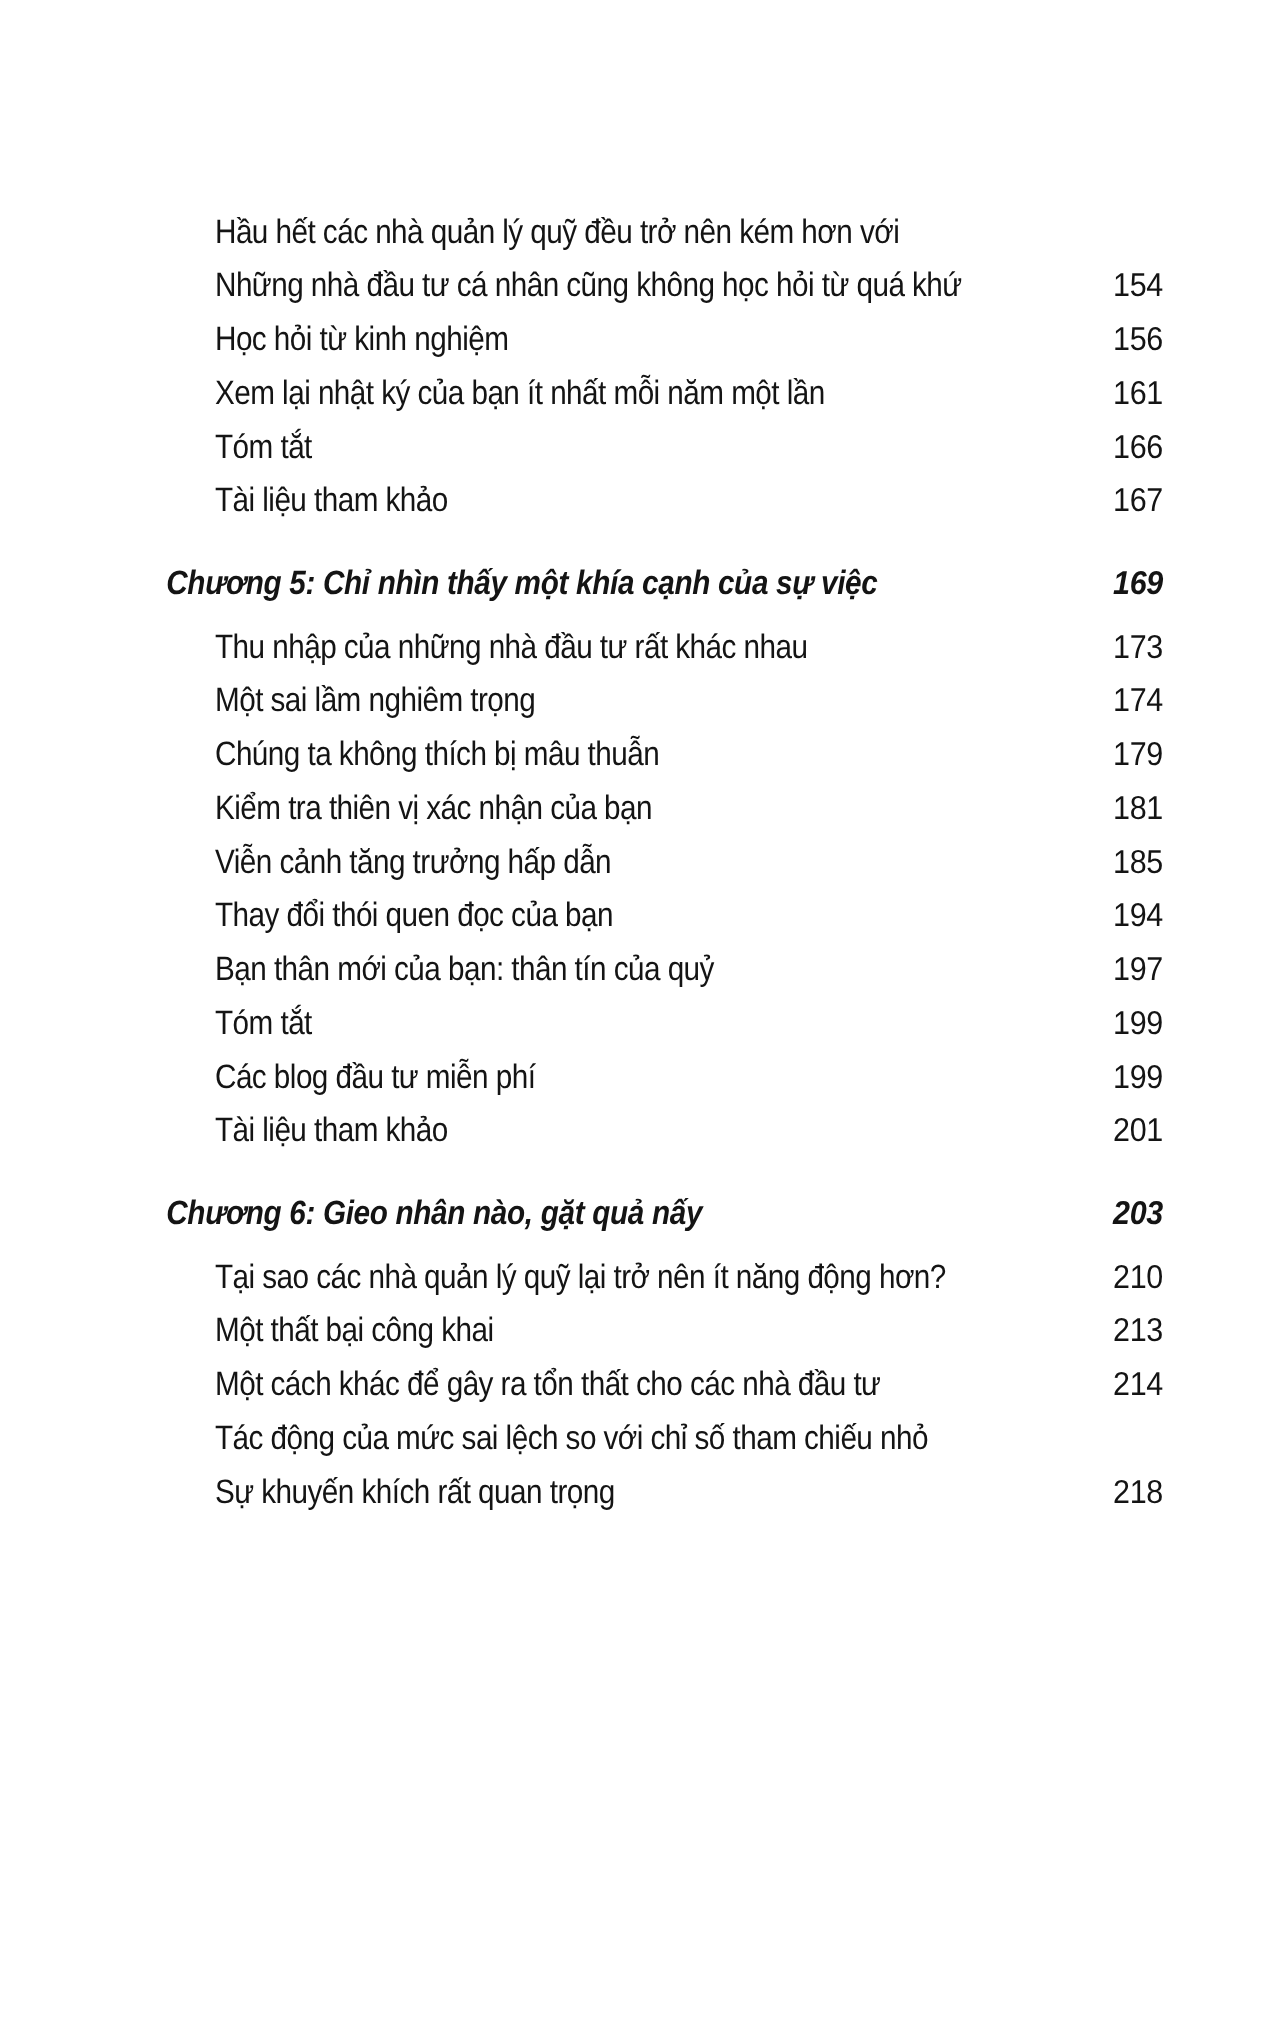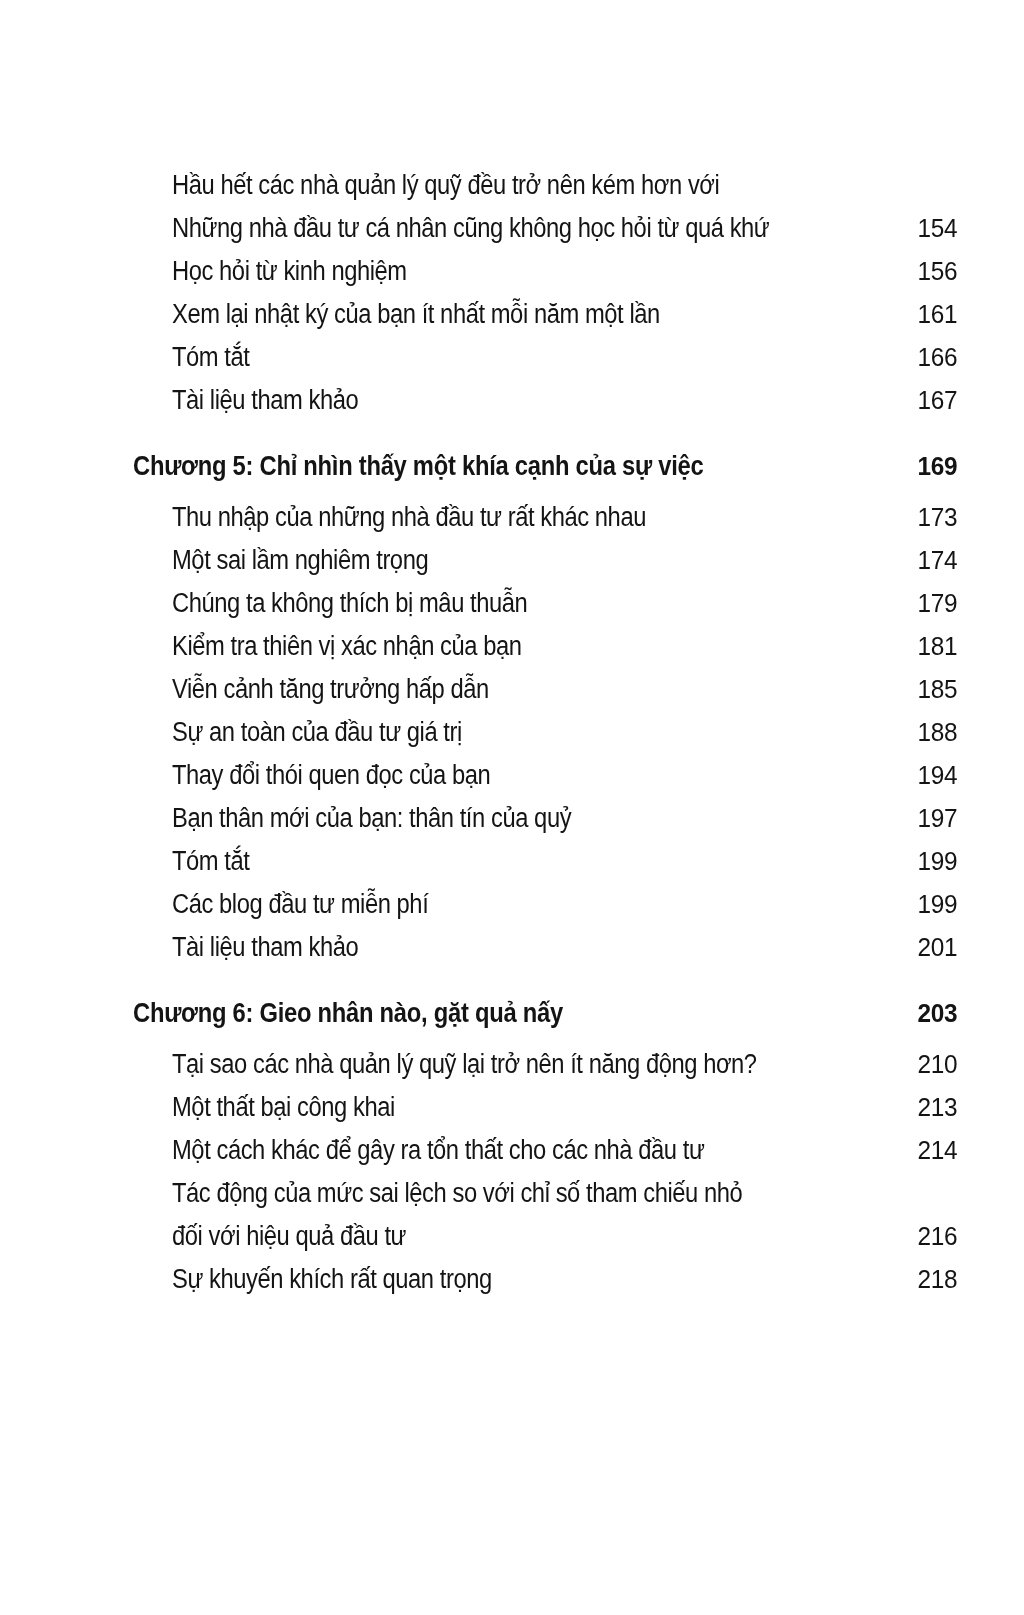--- a/index.html
+++ b/index.html
@@ -8,21 +8,21 @@
   }
   * { margin: 0; padding: 0; box-sizing: border-box; }
   html, body { background: var(--bg); }
   .page {
     position: relative;
     width: 1024px;
     height: 1615px;
     background: var(--bg);
     color: var(--fg);
     font-family: "Liberation Sans", "DejaVu Sans", sans-serif;
-    padding: 164px 67px 0 133px;
+    padding: 164px 94px 0 133px;
     overflow: hidden;
   }
   .toc-list { width: 100%; }
   .row {
     position: relative;
     height: 43px;
     line-height: 43px;
   }
   .row .label {
     display: inline-block;
@@ -41,20 +41,21 @@
     line-height: 43px;
     font-size: 26.5px;
     letter-spacing: -0.3px;
     transform: scaleX(0.92);
     transform-origin: 100% 50%;
   }
   .row.heading {
     font-weight: 700;
     margin-top: 23px;
     margin-bottom: 8px;
+    font-style: italic;
   }
   .row.heading .label { letter-spacing: -0.3px; }
   .row.heading .pagenum { font-weight: 700; }
 </style>
 </head>
 <body>
 
 <div class="page">
   <div class="toc-list">
       <section>
@@ -65,30 +66,28 @@
         <div class="row item"><span class="label">Tóm tắt</span><span class="pagenum">166</span></div>
         <div class="row item"><span class="label">Tài liệu tham khảo</span><span class="pagenum">167</span></div>
       </section>
       <section>
         <div class="row heading"><span class="label">Chương 5: Chỉ nhìn thấy một khía cạnh của sự việc</span><span class="pagenum">169</span></div>
         <div class="row item"><span class="label">Thu nhập của những nhà đầu tư rất khác nhau</span><span class="pagenum">173</span></div>
         <div class="row item"><span class="label">Một sai lầm nghiêm trọng</span><span class="pagenum">174</span></div>
         <div class="row item"><span class="label">Chúng ta không thích bị mâu thuẫn</span><span class="pagenum">179</span></div>
         <div class="row item"><span class="label">Kiểm tra thiên vị xác nhận của bạn</span><span class="pagenum">181</span></div>
         <div class="row item"><span class="label">Viễn cảnh tăng trưởng hấp dẫn</span><span class="pagenum">185</span></div>
-        <div class="row item"><span class="label">Sự an toàn của đầu tư giá trị</span><span class="pagenum">188</span></div>
         <div class="row item"><span class="label">Thay đổi thói quen đọc của bạn</span><span class="pagenum">194</span></div>
         <div class="row item"><span class="label">Bạn thân mới của bạn: thân tín của quỷ</span><span class="pagenum">197</span></div>
         <div class="row item"><span class="label">Tóm tắt</span><span class="pagenum">199</span></div>
         <div class="row item"><span class="label">Các blog đầu tư miễn phí</span><span class="pagenum">199</span></div>
         <div class="row item"><span class="label">Tài liệu tham khảo</span><span class="pagenum">201</span></div>
       </section>
       <section>
         <div class="row heading"><span class="label">Chương 6: Gieo nhân nào, gặt quả nấy</span><span class="pagenum">203</span></div>
         <div class="row item"><span class="label">Tại sao các nhà quản lý quỹ lại trở nên ít năng động hơn?</span><span class="pagenum">210</span></div>
         <div class="row item"><span class="label">Một thất bại công khai</span><span class="pagenum">213</span></div>
         <div class="row item"><span class="label">Một cách khác để gây ra tổn thất cho các nhà đầu tư</span><span class="pagenum">214</span></div>
         <div class="row item"><span class="label">Tác động của mức sai lệch so với chỉ số tham chiếu nhỏ</span></div>
-        <div class="row item"><span class="label">đối với hiệu quả đầu tư</span><span class="pagenum">216</span></div>
         <div class="row item"><span class="label">Sự khuyến khích rất quan trọng</span><span class="pagenum">218</span></div>
       </section>
     </div>
 </div>
 
 </body></html>

